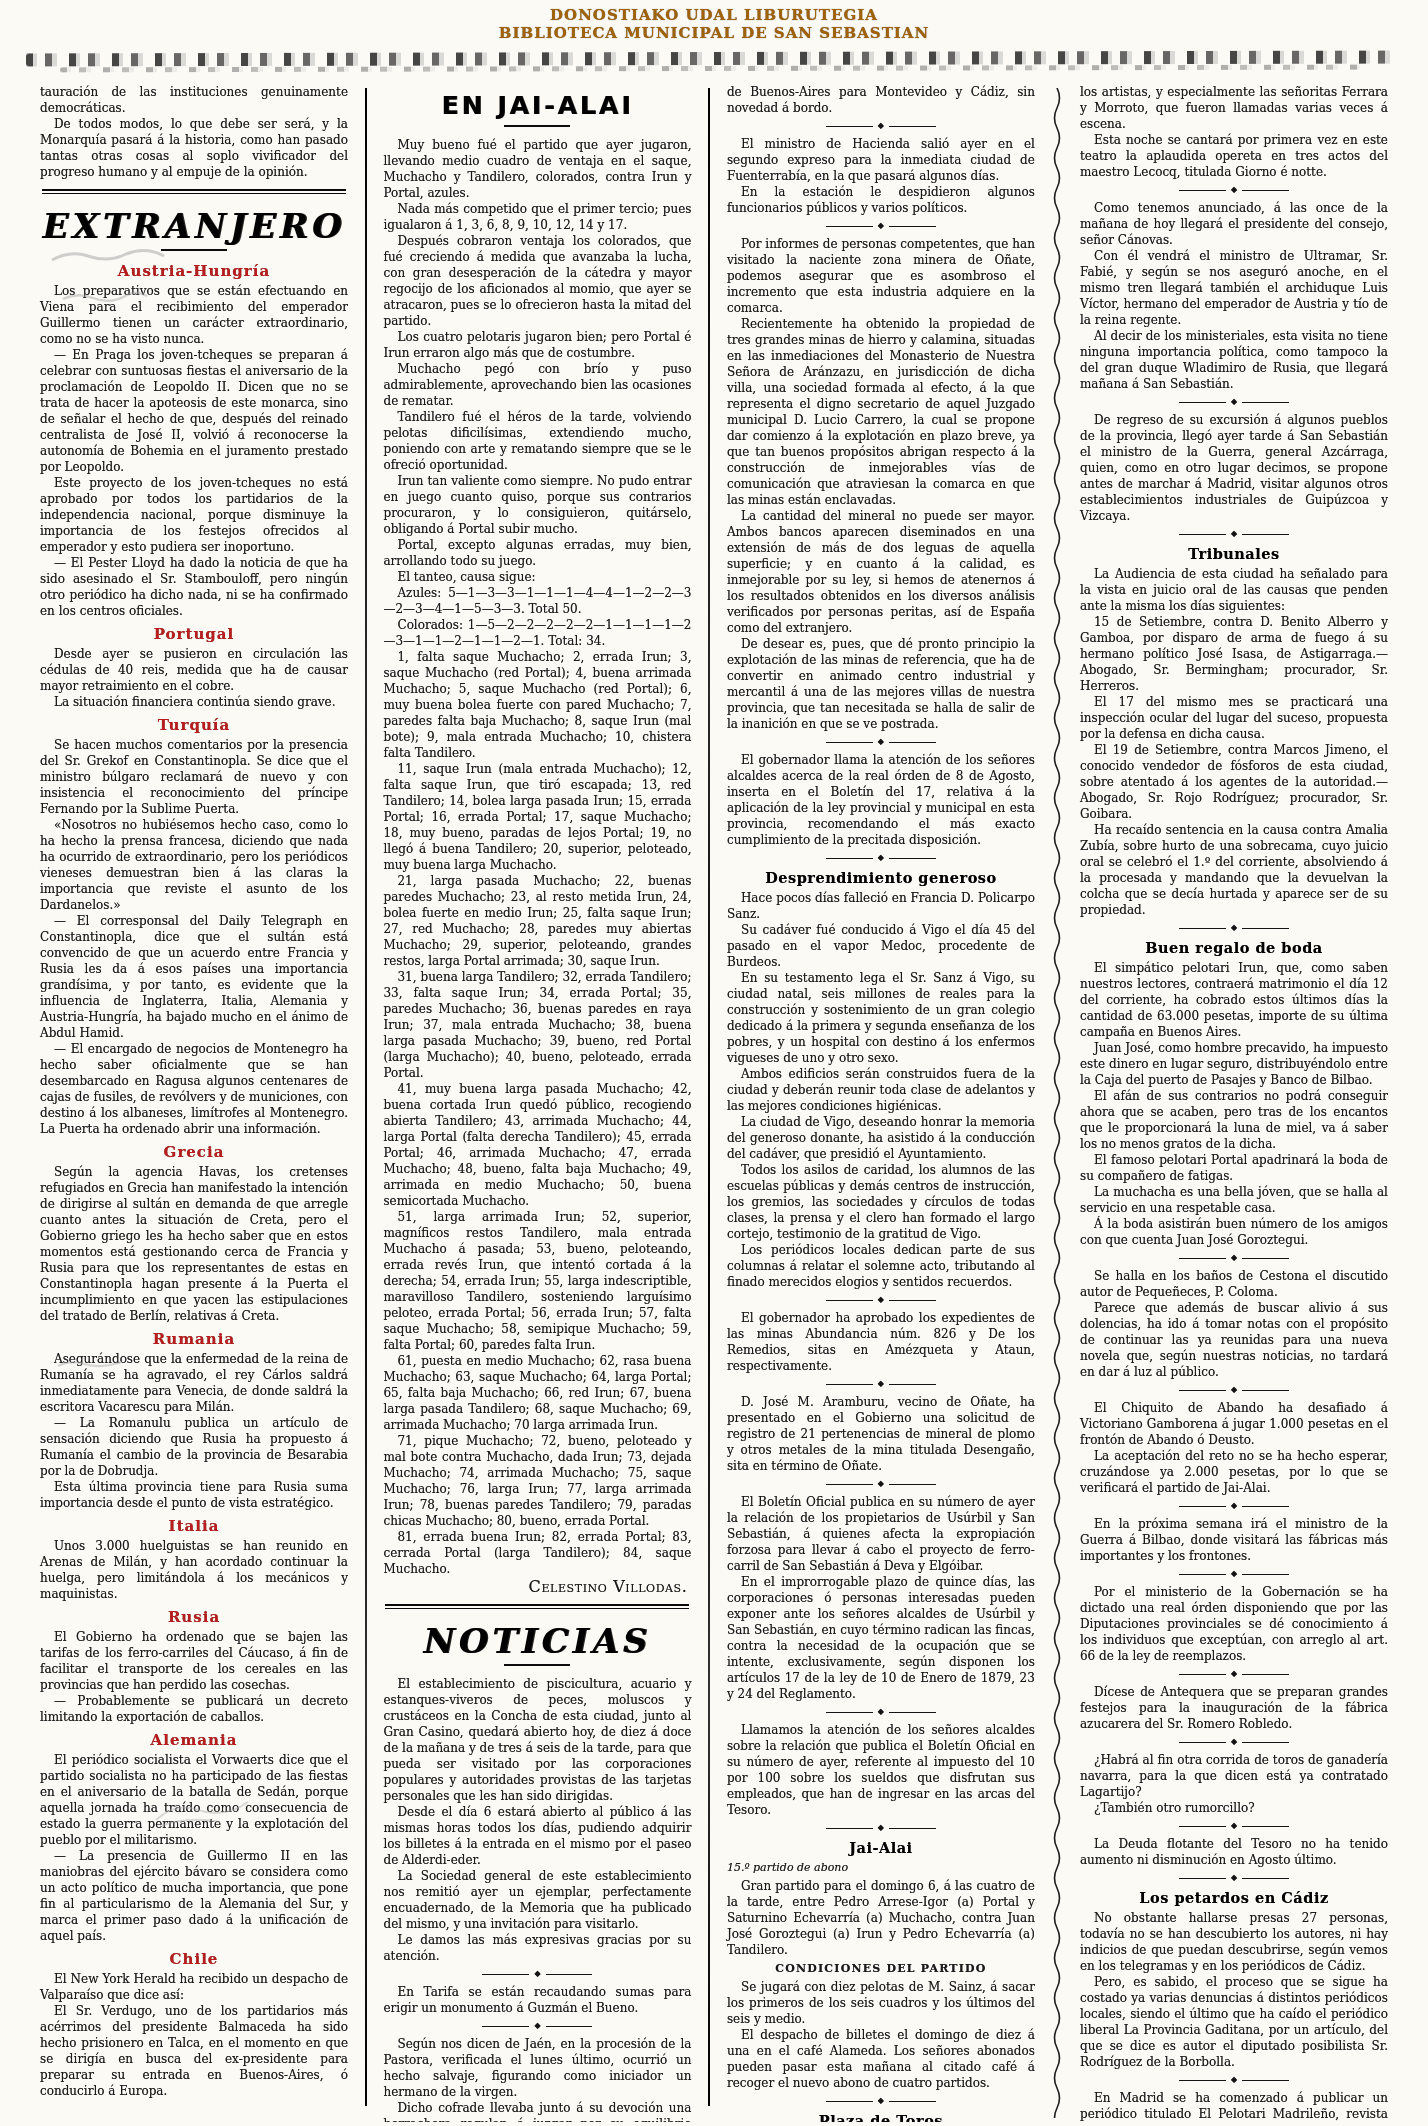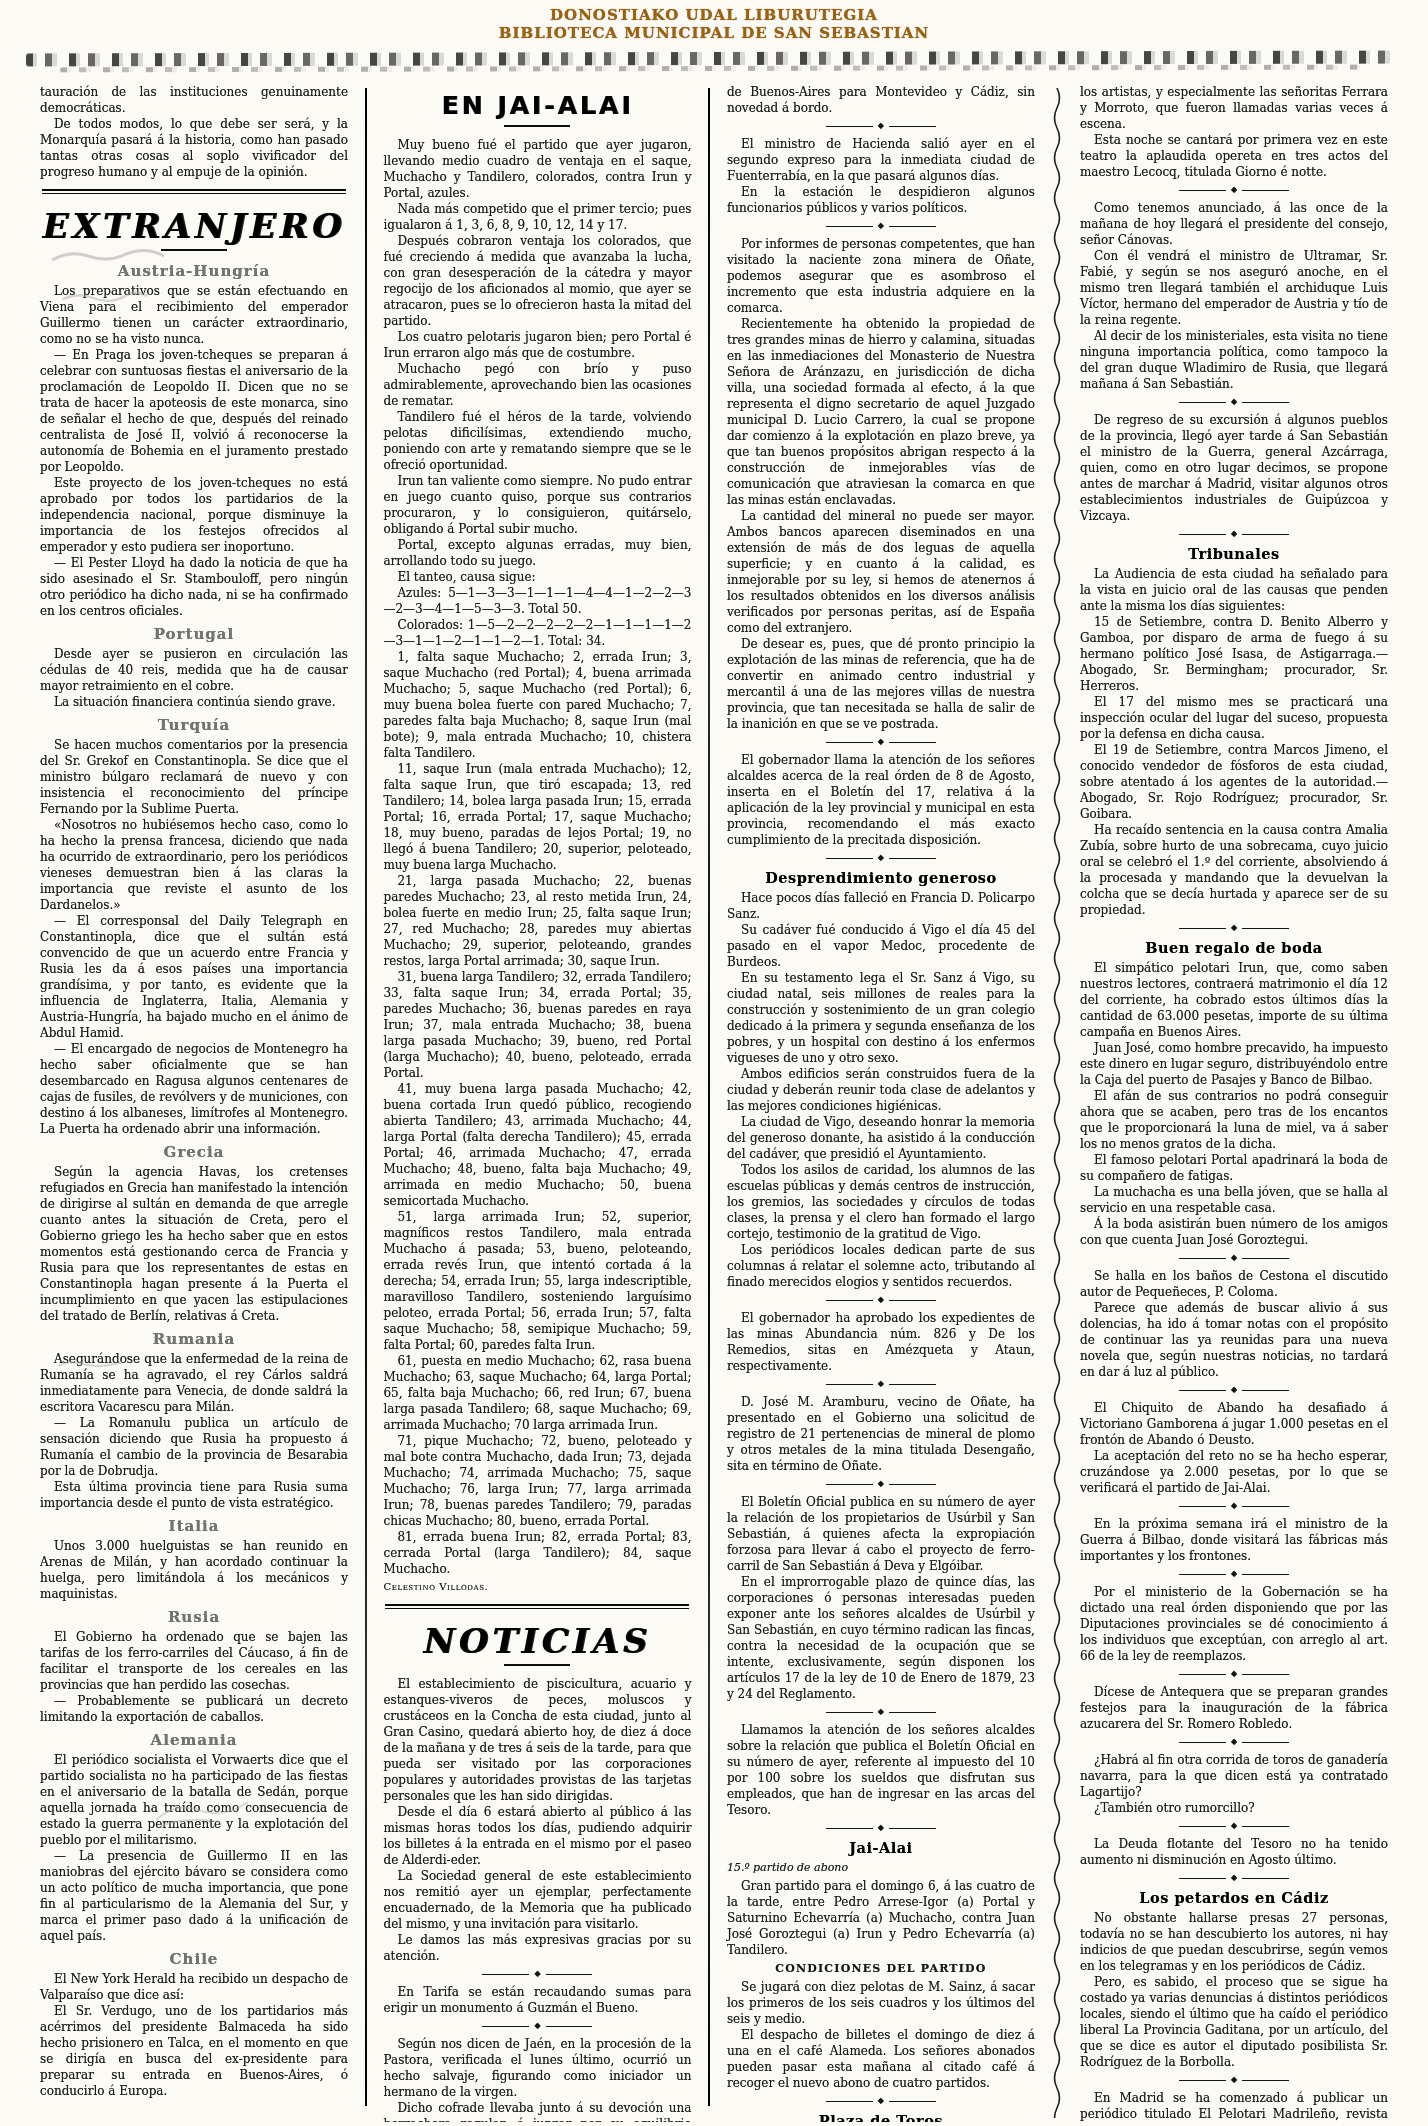--- a/index.html
+++ b/index.html
@@ -52,30 +52,30 @@
   }
   .display-sans {
     font-family:"DejaVu Sans", sans-serif; font-style:normal;
     font-size:25px; line-height:32px; letter-spacing:3px; margin-top:6px;
     text-shadow:.8px 0 0 rgba(0,0,0,.85);
   }
   .head-rule { width:66px; border-top:2.2px solid #0c0c0c; margin:3px auto 10px; }
 
   .country-heading {
     font-weight:bold; text-align:center; text-indent:0;
-    font-size:15px; line-height:20px; letter-spacing:1px; margin:5px 0 2px; color:#737373;
+    font-size:15px; line-height:20px; letter-spacing:1px; margin:5px 0 2px; color:#b91c1c;
   }
   .section-heading {
     font-weight:bold; text-align:center; text-indent:0;
     font-size:14.5px; line-height:19px; letter-spacing:.5px; margin:6px 0 3px; color:#000;
   }
   .italic-line { font-style:italic; text-align:left; font-size:11px; margin:2px 0; text-indent:0; }
   .caps-line { text-align:center; font-size:11px; font-weight:bold; letter-spacing:1.2px;
     font-variant:small-caps; margin:3px 0 2px; text-indent:0; }
-  .signature { font-variant:small-caps; font-size:10px;
+  .signature { text-align:right; font-variant:small-caps; font-size:16px;
     letter-spacing:.6px; margin:2px 4px 4px 0; text-indent:0; }
 
   .ornament { display:flex; align-items:center; justify-content:center; gap:5px;
     width:110px; margin:6px auto; color:#141414; }
   .ornament::before, .ornament::after { content:""; flex:1; border-top:1.7px solid #141414; }
   .orn-g { font-family:"DejaVu Sans", sans-serif; font-size:8px; line-height:8px; }
 
   .double-rule { border-top:2.8px solid #0a0a0a; border-bottom:1.6px solid #0a0a0a;
     height:5px; margin:9px 2px; }
 

